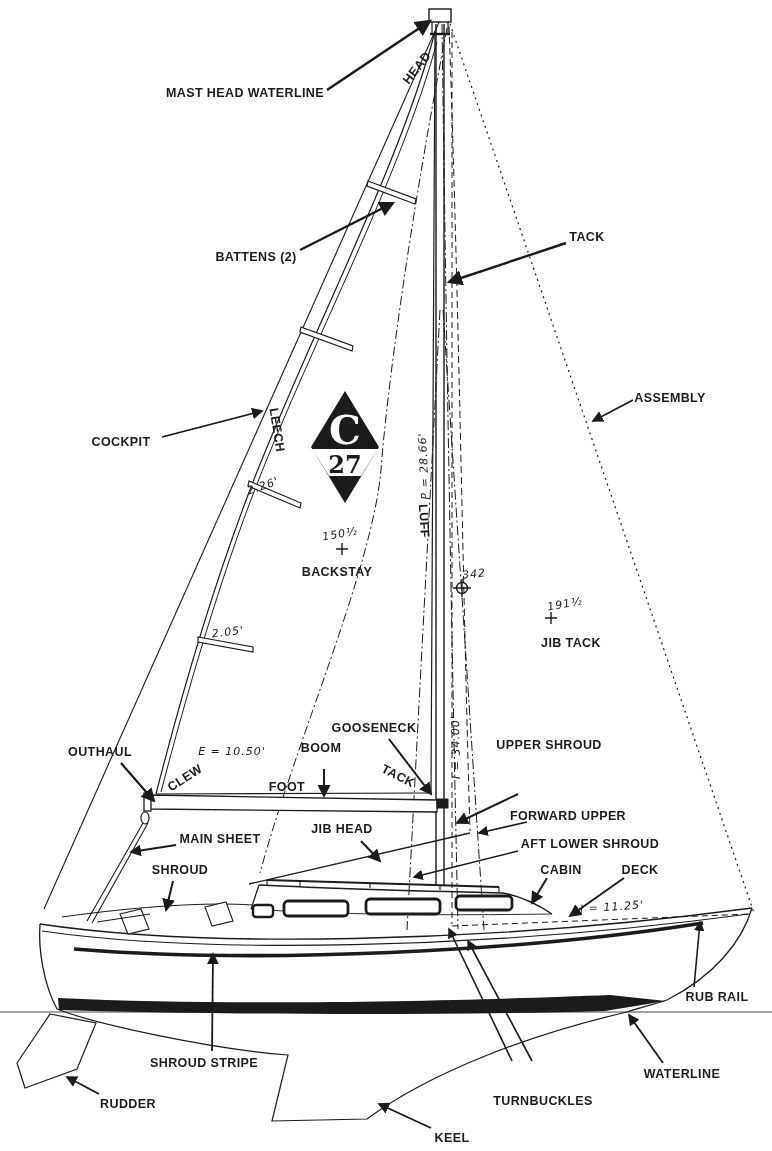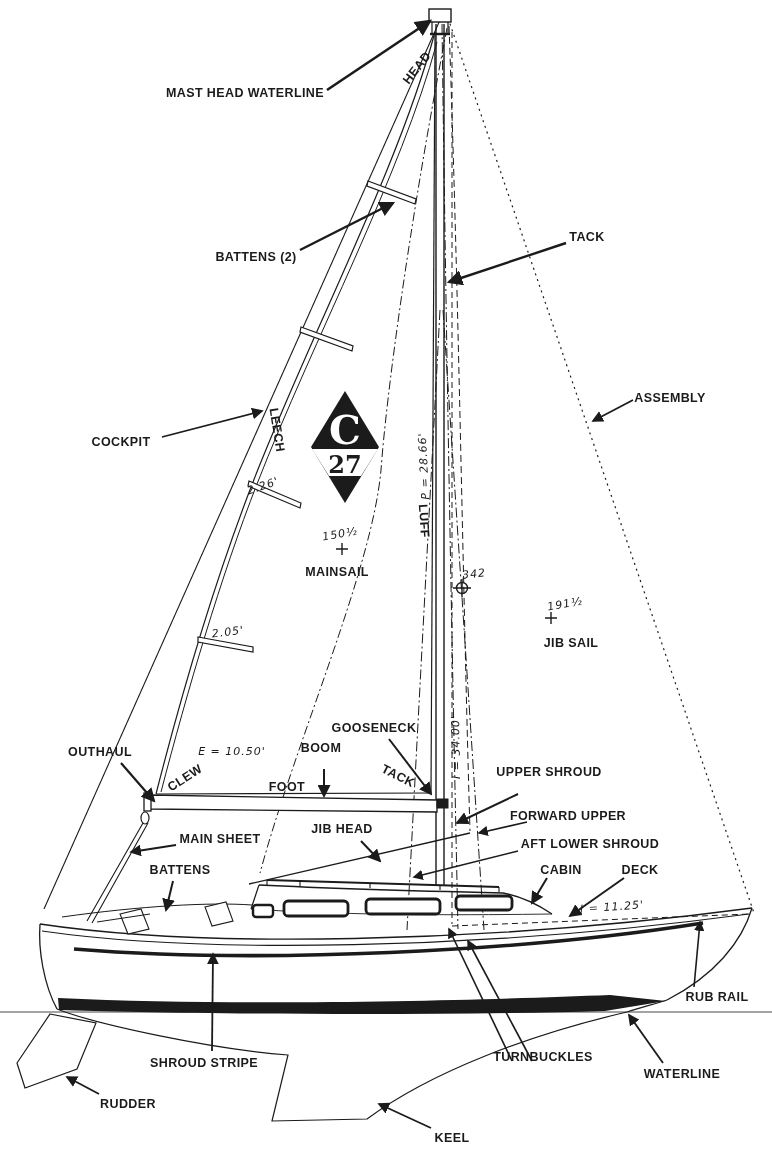--- a/index.html
+++ b/index.html
@@ -134,39 +134,39 @@
 </svg>
 
   <div class="lbl" style="left:245px;top:93px">MAST HEAD WATERLINE</div>
   <div class="lbl r" style="left:417px;top:68px;transform:translate(-50%,-50%) rotate(-52deg)">HEAD</div>
   <div class="lbl" style="left:256px;top:257px">BATTENS (2)</div>
   <div class="lbl" style="left:587px;top:237px">TACK</div>
   <div class="lbl" style="left:121px;top:442px">COCKPIT</div>
   <div class="lbl r" style="left:277px;top:430px;transform:translate(-50%,-50%) rotate(81deg)">LEECH</div>
   <div class="lbl" style="left:670px;top:398px">ASSEMBLY</div>
   <div class="lbl r" style="left:424px;top:521px;transform:translate(-50%,-50%) rotate(86deg)">LUFF</div>
-  <div class="lbl" style="left:337px;top:572px">MAINSAIL</div>
-  <div class="lbl" style="left:571px;top:643px">JIB SAIL</div>
+  <div class="lbl" style="left:337px;top:572px">BACKSTAY</div>
+  <div class="lbl" style="left:571px;top:643px">JIB TACK</div>
   <div class="lbl" style="left:374px;top:728px">GOOSENECK</div>
   <div class="lbl" style="left:100px;top:752px">OUTHAUL</div>
   <div class="lbl r" style="left:185px;top:778px;transform:translate(-50%,-50%) rotate(-33deg)">CLEW</div>
   <div class="lbl" style="left:321px;top:748px">BOOM</div>
   <div class="lbl" style="left:287px;top:787px">FOOT</div>
   <div class="lbl r" style="left:398px;top:776px;transform:translate(-50%,-50%) rotate(27deg)">TACK</div>
-  <div class="lbl" style="left:549px;top:772px">UPPER SHROUD</div>
+  <div class="lbl" style="left:549px;top:745px">UPPER SHROUD</div>
   <div class="lbl" style="left:568px;top:816px">FORWARD UPPER</div>
   <div class="lbl" style="left:590px;top:844px">AFT LOWER SHROUD</div>
   <div class="lbl" style="left:342px;top:829px">JIB HEAD</div>
   <div class="lbl" style="left:220px;top:839px">MAIN SHEET</div>
-  <div class="lbl" style="left:180px;top:870px">BATTENS</div>
+  <div class="lbl" style="left:180px;top:870px">SHROUD</div>
   <div class="lbl" style="left:561px;top:870px">CABIN</div>
   <div class="lbl" style="left:640px;top:870px">DECK</div>
   <div class="lbl" style="left:717px;top:997px">RUB RAIL</div>
   <div class="lbl" style="left:204px;top:1063px">SHROUD STRIPE</div>
-  <div class="lbl" style="left:543px;top:1057px">TURNBUCKLES</div>
+  <div class="lbl" style="left:543px;top:1101px">TURNBUCKLES</div>
   <div class="lbl" style="left:682px;top:1074px">WATERLINE</div>
   <div class="lbl" style="left:128px;top:1104px">RUDDER</div>
   <div class="lbl" style="left:452px;top:1138px">KEEL</div>
 
   <div class="hand r" style="left:424px;top:466px;transform:translate(-50%,-50%) rotate(-93deg)">P = 28.66'</div>
   <div class="hand r" style="left:456px;top:747px;transform:translate(-50%,-50%) rotate(-91deg)">I = 34.00'</div>
   <div class="hand" style="left:232px;top:751px">E = 10.50'</div>
   <div class="hand r" style="left:612px;top:907px;transform:translate(-50%,-50%) rotate(-4deg)">J = 11.25'</div>
   <div class="hand r" style="left:263px;top:486px;transform:translate(-50%,-50%) rotate(-19deg)">2.26'</div>
   <div class="hand r" style="left:228px;top:632px;transform:translate(-50%,-50%) rotate(-7deg)">2.05'</div>

